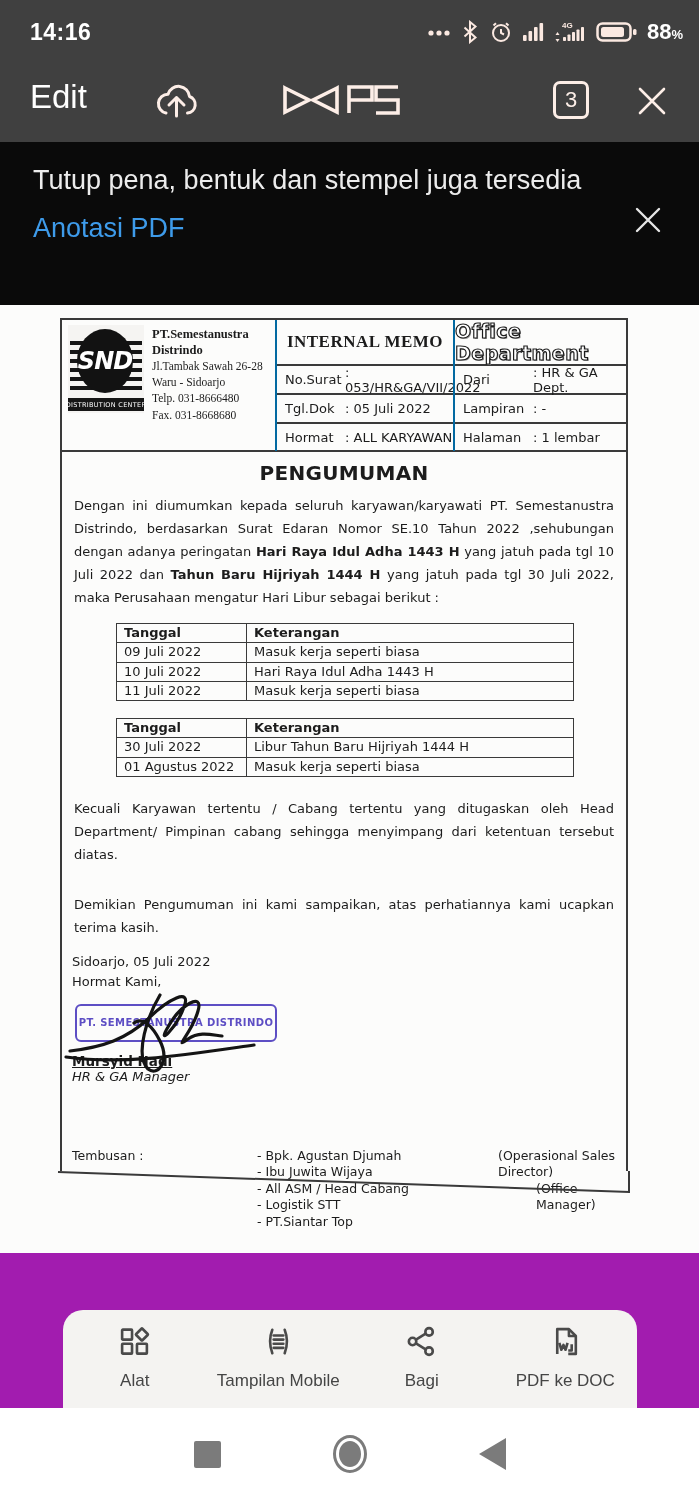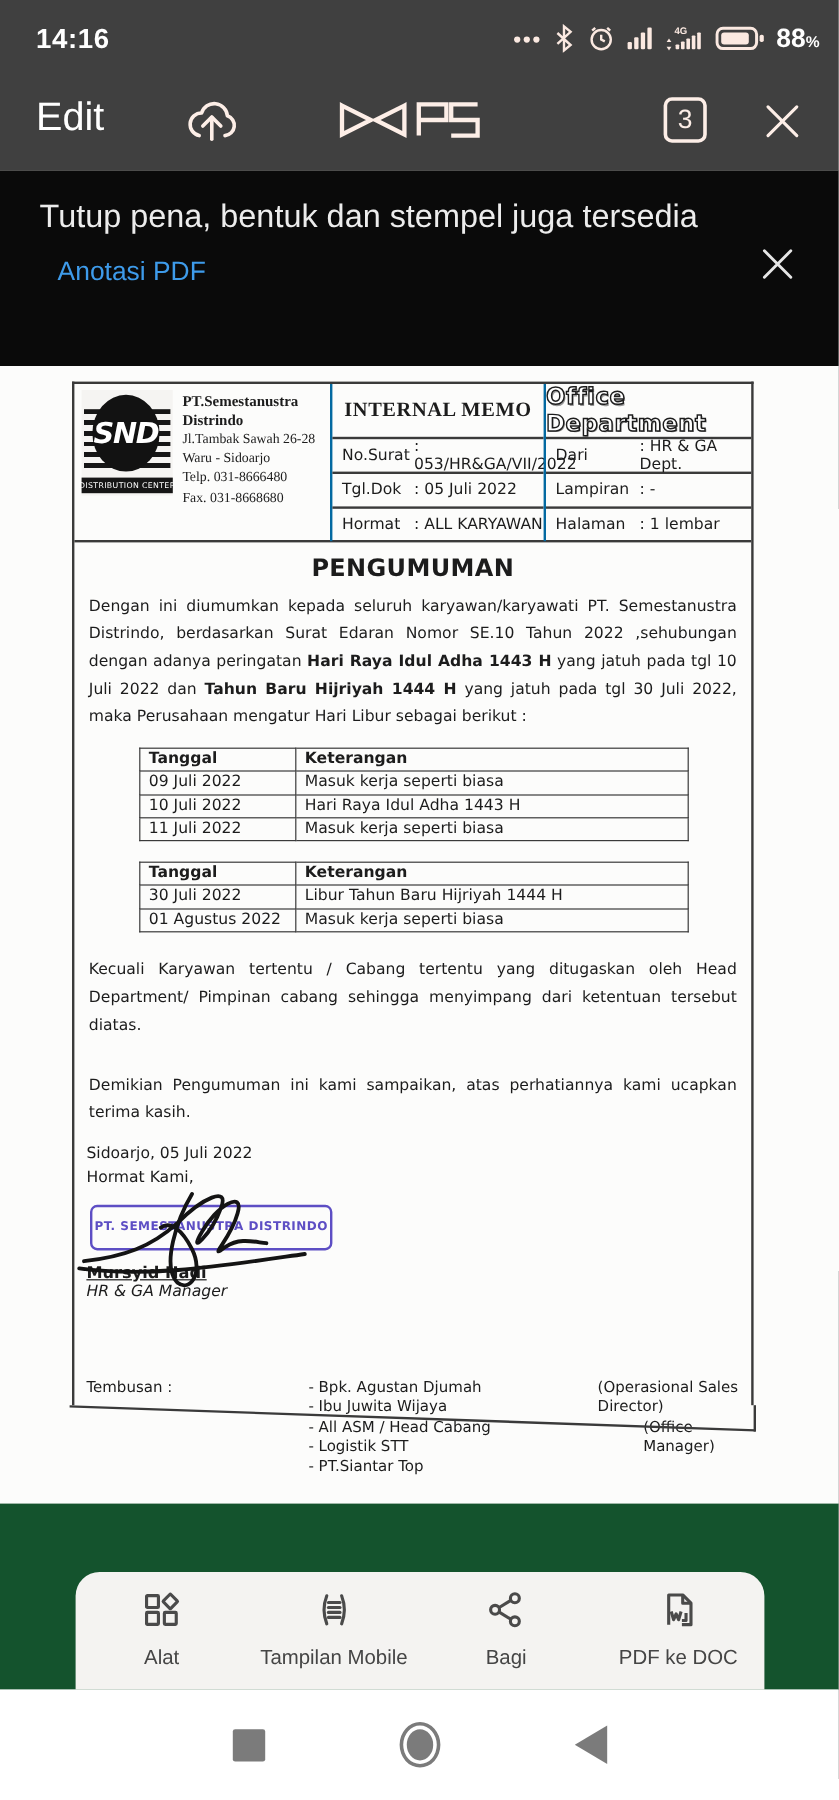--- a/index.html
+++ b/index.html
@@ -20,21 +20,21 @@
   .app-bar { position:relative; height:84px; }
   .edit-label { position:absolute; left:30px; top:20px; color:#fff; font-size:33px; }
   .upload-icon { position:absolute; left:152px; top:22px; color:#fdeee7; }
   .wps-logo { position:absolute; left:50%; transform:translateX(-50%); top:25px; color:#fdeee7; }
   .doc-count { position:absolute; right:110px; top:23px; width:36px; height:38px; border:3px solid #fdeee7; border-radius:7px;
     display:flex; align-items:center; justify-content:center; color:#fdeee7; font-size:22px; }
   .appbar-close { position:absolute; right:28px; top:24px; color:#fdeee7; }
   
   .banner { position:absolute; top:142px; left:0; width:100%; height:163px; background:#0a0a0a; padding:19px 95px 0 33px; }
   .banner-msg { color:#ececec; font-size:27px; line-height:39px; }
-  .banner-action { color:#3e9bea; font-size:22px; margin-top:13px; display:inline-block;margin-left:15px; }
+  .banner-action { color:#3e9bea; font-size:27px; margin-top:13px; display:inline-block; }
   .banner-close { position:absolute; right:33px; top:60px; color:#e6e6e6; }
   
   .page { position:absolute; top:305px; left:0; width:699px; height:948px; background:#fcfcfb; }
   .frame { position:absolute; left:60px; top:13px; width:568px; height:853px;
     border:2px solid #3a3a3a; border-bottom:none; color:#1c1c1c; font-family:"DejaVu Sans", sans-serif; }
   .frame-bottom { position:absolute; left:58px; top:866px; width:572px; height:2px; background:#3a3a3a;
     transform-origin:left center; transform:rotate(2deg); }
   .frame-right-ext { position:absolute; left:628px; top:866px; width:2px; height:22px; background:#3a3a3a; }
   
   .memo-header { display:grid; grid-template-columns:213px 178px 1fr; border-bottom:2px solid #3a3a3a; height:132px; }
@@ -74,21 +74,21 @@
   .stamp { position:absolute; left:3px; top:5px; width:202px; height:38px; border:2.5px solid #5d4ec4; border-radius:6px;
     display:flex; align-items:center; justify-content:center; color:#5d4ec4; font-size:10px; font-weight:bold; letter-spacing:.4px; }
   .signature { position:absolute; left:-8px; top:-18px; color:#141414; z-index:2; }
   .signer-name { font-size:13.5px; font-weight:bold; text-decoration:underline; margin-top:4px; }
   .signer-title { font-size:13px; font-style:italic; }
   .tembusan { display:flex; margin-top:64px; font-size:12.5px; line-height:16.5px;gap:39px; }
   .tembusan-label { width:146px; flex:none; }
   .tembusan-list { width:202px; flex:none; list-style:none; }
   .tembusan-roles .role2 { padding-left:38px; }
   
-  .bottom-strip { position:absolute; top:1253px; left:0; width:100%; height:155px; background:#14532d; }
+  .bottom-strip { position:absolute; top:1253px; left:0; width:100%; height:155px; background:#a21caf; }
   .toolbar-card { position:absolute; left:63px; top:57px; width:574px; height:98px; background:#f4f3f1;
     border-radius:20px 20px 0 0; display:flex; padding-top:15px; }
   .tb-item { flex:1; display:flex; flex-direction:column; align-items:center; gap:9px; color:#4a4a4a; cursor:pointer; }
   .tb-label { font-size:17px; color:#454545; white-space:nowrap; }
   
   .nav-bar { position:absolute; top:1408px; left:0; width:100%; height:92px; background:#fff;
     display:flex; align-items:center; justify-content:center; gap:112px; }
   .nav-square { width:27px; height:27px; background:#7b7b7b; border-radius:2px; }
   .nav-home { position:relative; width:34px; height:38px; border:3.5px solid #7b7b7b; border-radius:50%; }
   .nav-home .inner { position:absolute; left:3px; top:3px; right:3px; bottom:3px; background:#7b7b7b; border-radius:50%; }

